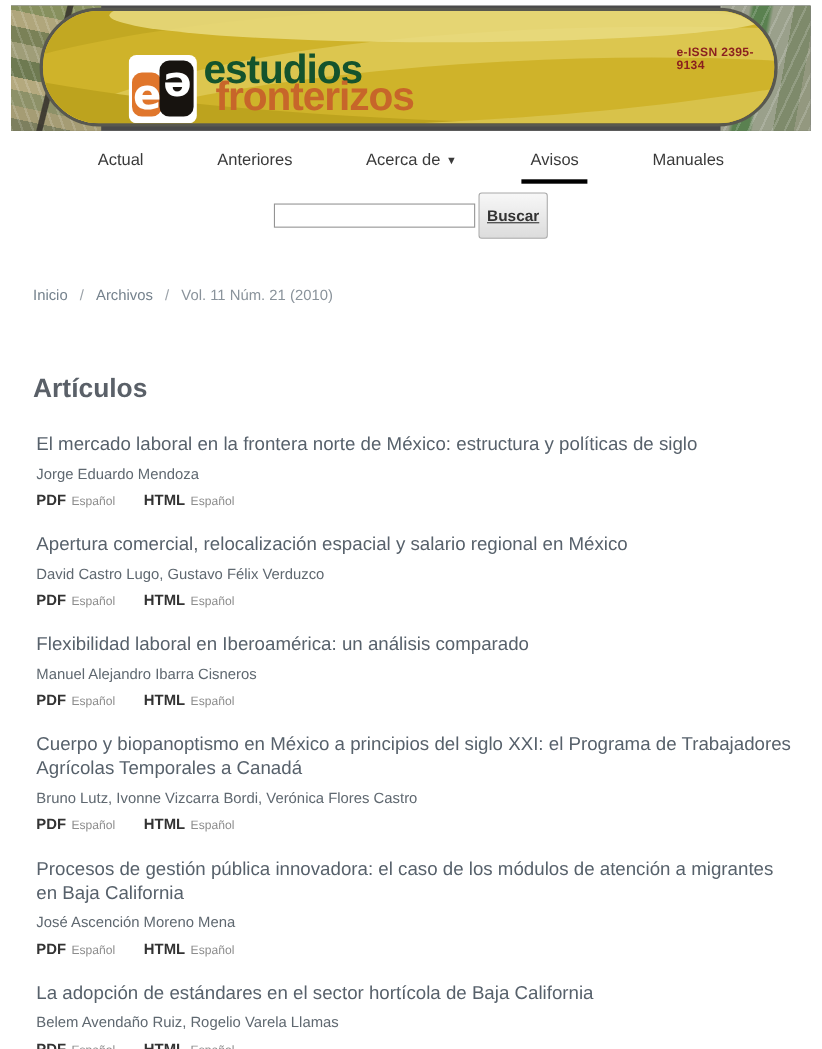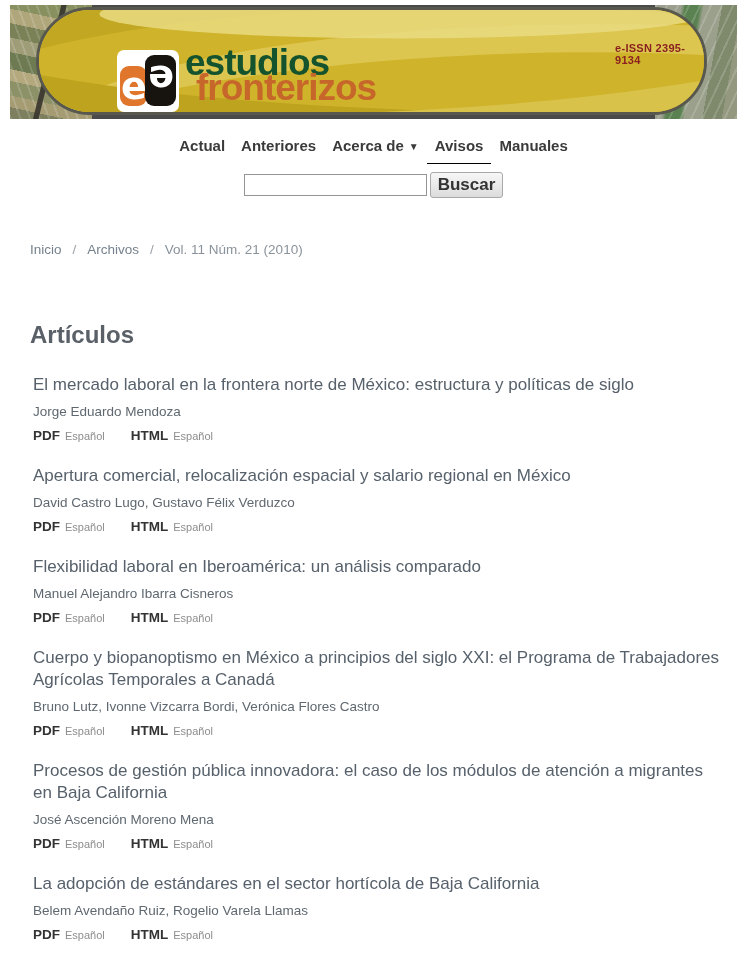--- a/index.html
+++ b/index.html
@@ -49,38 +49,39 @@
   .eissn {
     position:absolute; left:576px; top:32px;
     font-size:11px; font-weight:700; color:#8a1f1f; letter-spacing:.3px;
   }
   .uabc { position:absolute; left:540px; top:74px; display:flex; align-items:center; }
   .uabc-shield-box { background:#f4f4f0; border:1px solid #cfcfc6; border-radius:3px; padding:2px 3px; }
   .uabc-text { margin-left:7px; font-size:10px; line-height:1.25; color:#3f3f3f; }
 
   
   .nav {
-    margin-top:135px; display:flex; justify-content:center; 
-    font-size:15px; color:#3a3a3a;font-weight:bold;
+    margin-top:135px; display:flex; justify-content:center; gap:51px;
+    font-size:15px; color:#3a3a3a;
   }
   .nav-item { padding:2px 8px 9px 8px; cursor:pointer; white-space:nowrap; }
-  .nav-item.active { border-bottom:1px solid #000000; }
+  .nav-item.active { border-bottom:4px solid #000000; }
   .caret { display:inline-block; margin-left:5px; font-size:10px; color:#3a3a3a; transform:translateY(-1px); }
 
   
   .search-row { margin-top:8px; display:flex; justify-content:center; align-items:center; }
   .search-input {
     width:183px; height:22px; border:1px solid #949494; background:#fff;
     font-size:13px; padding:0 4px; outline:none;
   }
   .search-btn {
-    margin-left:3px; height:26px; padding:0 7px;
-    font-family:"Liberation Sans", sans-serif; font-size:17px; font-weight:700; color:#333;
+    margin-left:3px; height:42px; padding:0 7px;
+    font-family:"Liberation Sans", sans-serif; font-size:14px; font-weight:700; color:#333;
     background:linear-gradient(#f7f7f7, #dcdcdc); border:1px solid #a9a9a9; border-radius:3px;
     cursor:pointer;
+    text-decoration:underline;
   }
 
   
   .breadcrumb {
     margin:44px 0 0 30px; font-size:13.5px; color:#8a939b;
     display:flex; gap:11px; align-items:center;
   }
   .crumb-link { color:#75828d; cursor:pointer; }
   .crumb-sep { color:#9aa1a8; }
   .crumb-current { color:#8a939b; }

